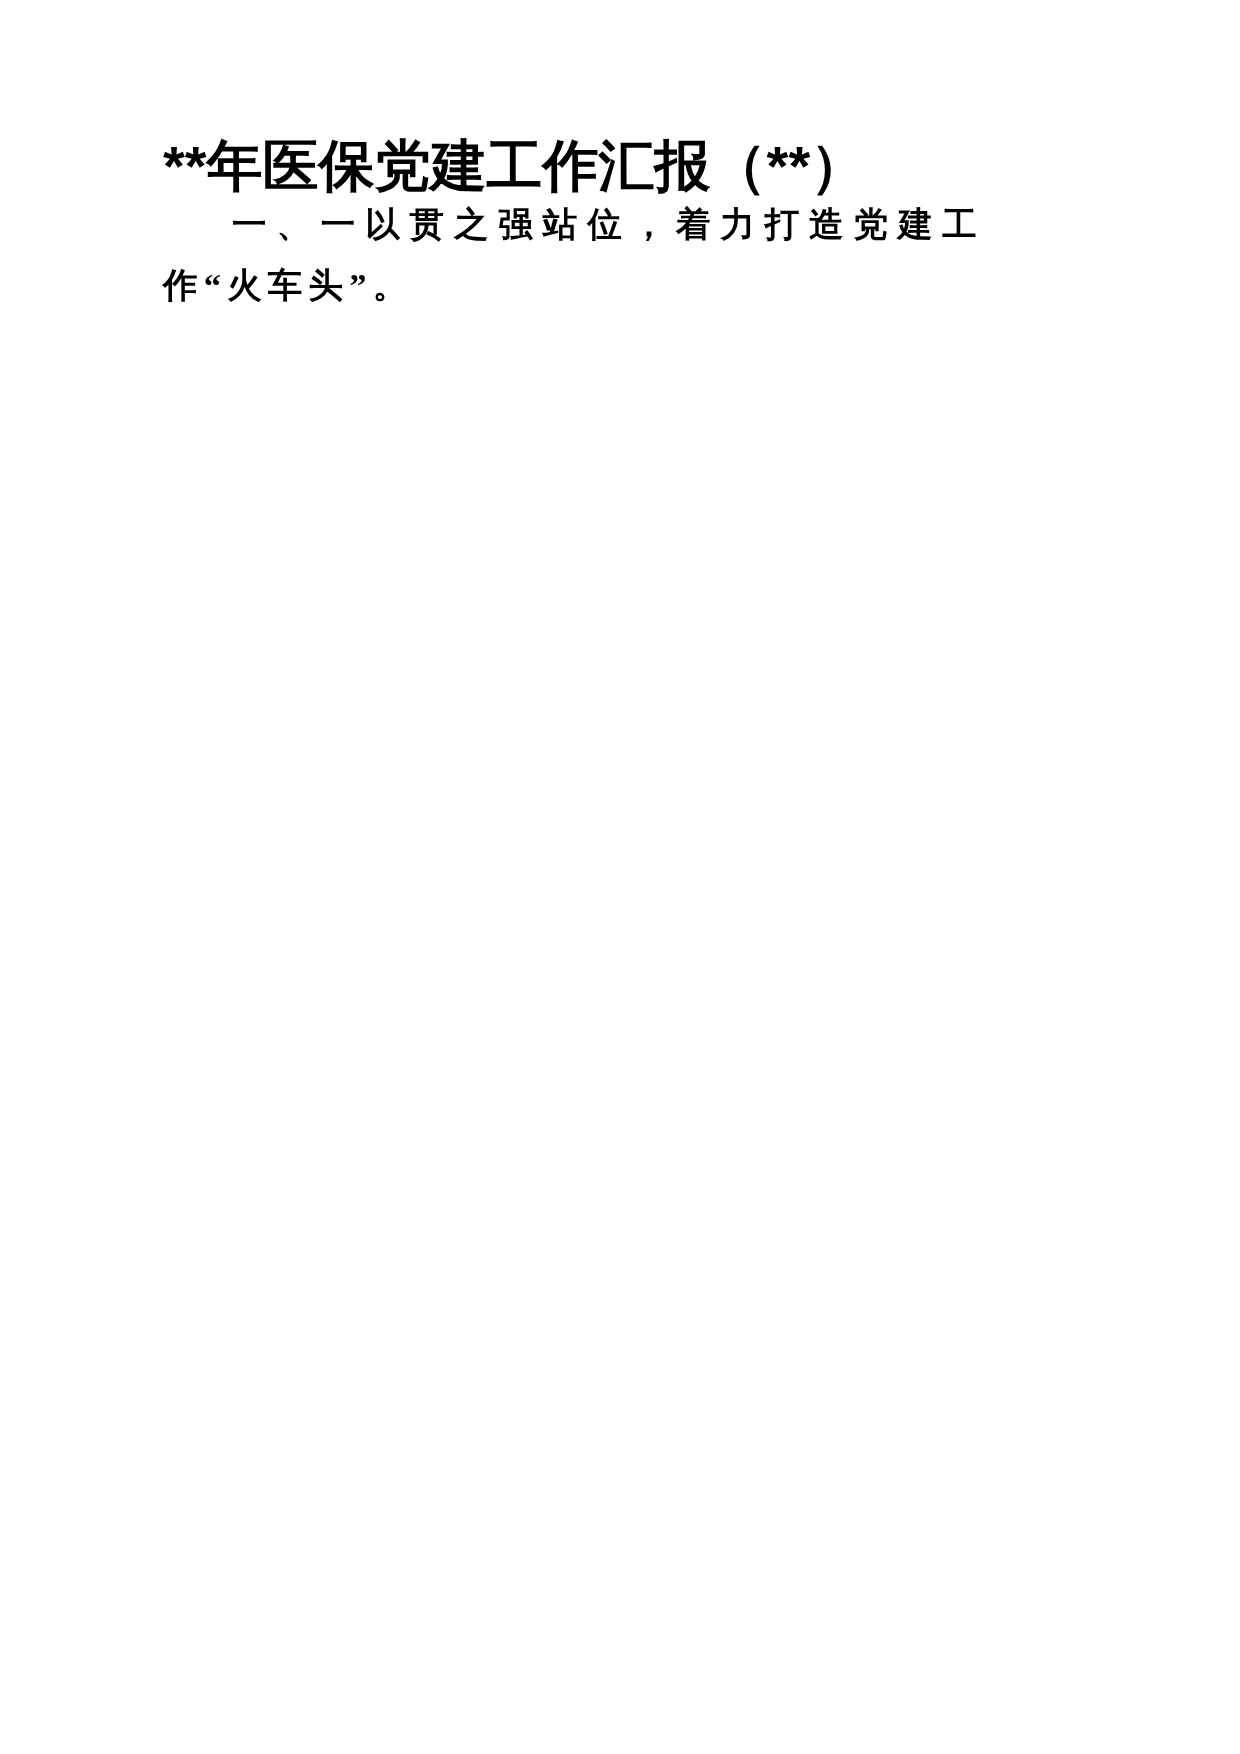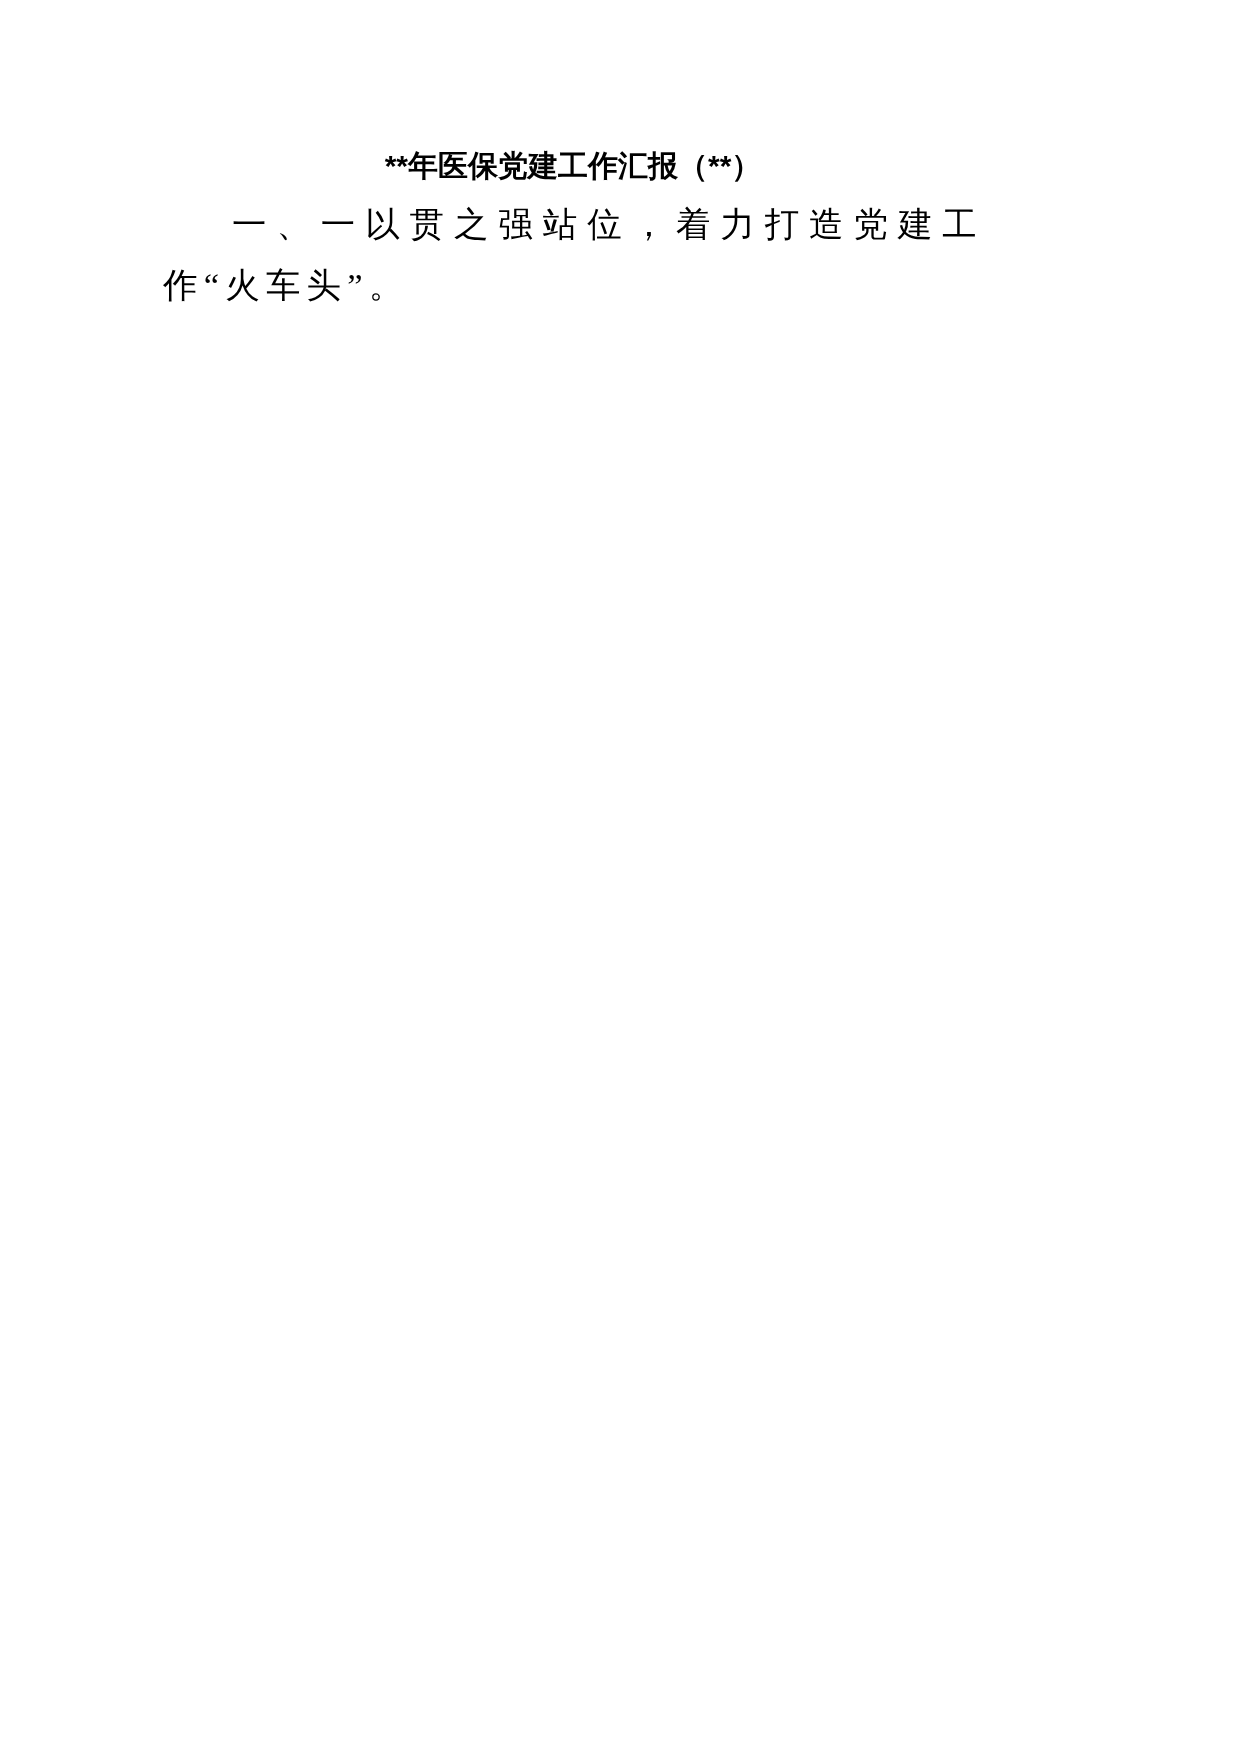--- a/index.html
+++ b/index.html
@@ -26,25 +26,25 @@
     left: 163px;
     top: 0;
     width: 820px;
   }
   
   .doc-title {
     margin: 0;
     padding: 0;
     font-family: "Liberation Sans", "DejaVu Sans", sans-serif;
     font-weight: 700;
-    font-size: 30px;
+    font-size: 56px;
     line-height: 56px;
     letter-spacing: 0px;
     color: #000000;
-    text-align: center;
+    text-align: left;
     padding-top: 138px;
     white-space: nowrap;
   }
   
   .body-para {
     margin: 0;
     padding: 0;
     font-family: "Liberation Sans", "DejaVu Sans", sans-serif;
     font-weight: 400;
     font-size: 34.5px;
@@ -57,21 +57,21 @@
     word-break: break-all;
   }
   .body-para.first {
     margin-top: 50px;
   }
   
   .section-heading {
     margin: 0;
     padding: 0;
     font-family: "Liberation Serif", "DejaVu Serif", serif;
-    font-weight: 400;
+    font-weight: 700;
     font-size: 34.5px;
     line-height: 60.5px;
     color: #000000;
     text-align: justify;
     text-justify: inter-ideograph;
     text-indent: 2em;
     letter-spacing: 6.2px;
     word-break: break-all;
   }
   .tail-spacer { height: 40px; }

